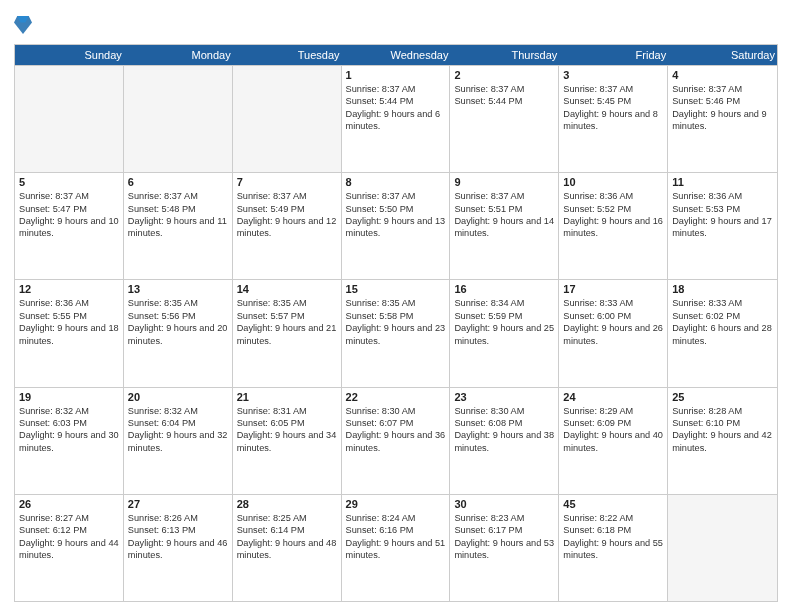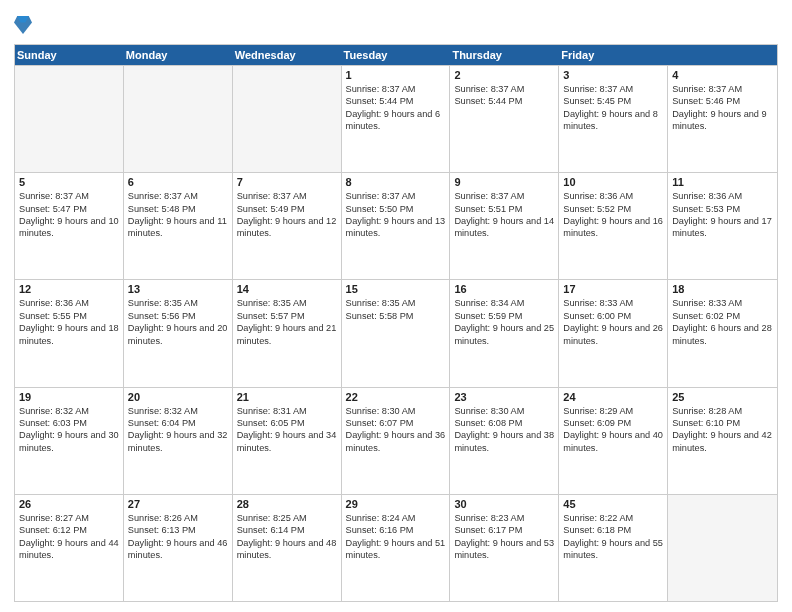--- a/index.html
+++ b/index.html
@@ -69,22 +69,22 @@
       border: 1px solid #ccc;
     }
     .cal-header {
       display: grid;
       grid-template-columns: repeat(7, 1fr);
       background: #2060a0;
     }
     .cal-header-cell {
       color: #fff;
       font-size: 11px;
-      font-weight: bold;
-      text-align: left;
+      font-weight: normal;
+      text-align: right;
       padding: 4px 2px;
     }
     .cal-body {
       flex: 1;
       display: flex;
       flex-direction: column;
     }
     .cal-week {
       display: grid;
       grid-template-columns: repeat(7, 1fr);
@@ -135,24 +135,25 @@
     <div class="title-block">
       <h1></h1>
       <h2></h2>
     </div>
   </div>
 
   <div class="calendar">
     <div class="cal-header">
     <div class="cal-header-cell">Sunday</div>
         <div class="cal-header-cell">Monday</div>
+        <div class="cal-header-cell">Tuesday</div>
         <div class="cal-header-cell">Wednesday</div>
-        <div class="cal-header-cell">Tuesday</div>
         <div class="cal-header-cell">Thursday</div>
         <div class="cal-header-cell">Friday</div>
+        <div class="cal-header-cell">Saturday</div>
       </div>
     <div class="cal-body">
     <div class="cal-week">
           <div class="cal-cell empty"></div>
           <div class="cal-cell empty"></div>
           <div class="cal-cell empty"></div>
           <div class="cal-cell">
             <span class="day-num">1</span>
             <span class="cell-line">Sunrise: 8:37 AM</span>
             <span class="cell-line">Sunset: 5:44 PM</span>
@@ -236,20 +237,21 @@
           <div class="cal-cell">
             <span class="day-num">14</span>
             <span class="cell-line">Sunrise: 8:35 AM</span>
             <span class="cell-line">Sunset: 5:57 PM</span>
             <span class="cell-line">Daylight: 9 hours and 21 minutes.</span>
           </div>
           <div class="cal-cell">
             <span class="day-num">15</span>
             <span class="cell-line">Sunrise: 8:35 AM</span>
             <span class="cell-line">Sunset: 5:58 PM</span>
+            <span class="cell-line">Daylight: 9 hours and 23 minutes.</span>
           </div>
           <div class="cal-cell">
             <span class="day-num">16</span>
             <span class="cell-line">Sunrise: 8:34 AM</span>
             <span class="cell-line">Sunset: 5:59 PM</span>
             <span class="cell-line">Daylight: 9 hours and 25 minutes.</span>
           </div>
           <div class="cal-cell">
             <span class="day-num">17</span>
             <span class="cell-line">Sunrise: 8:33 AM</span>

